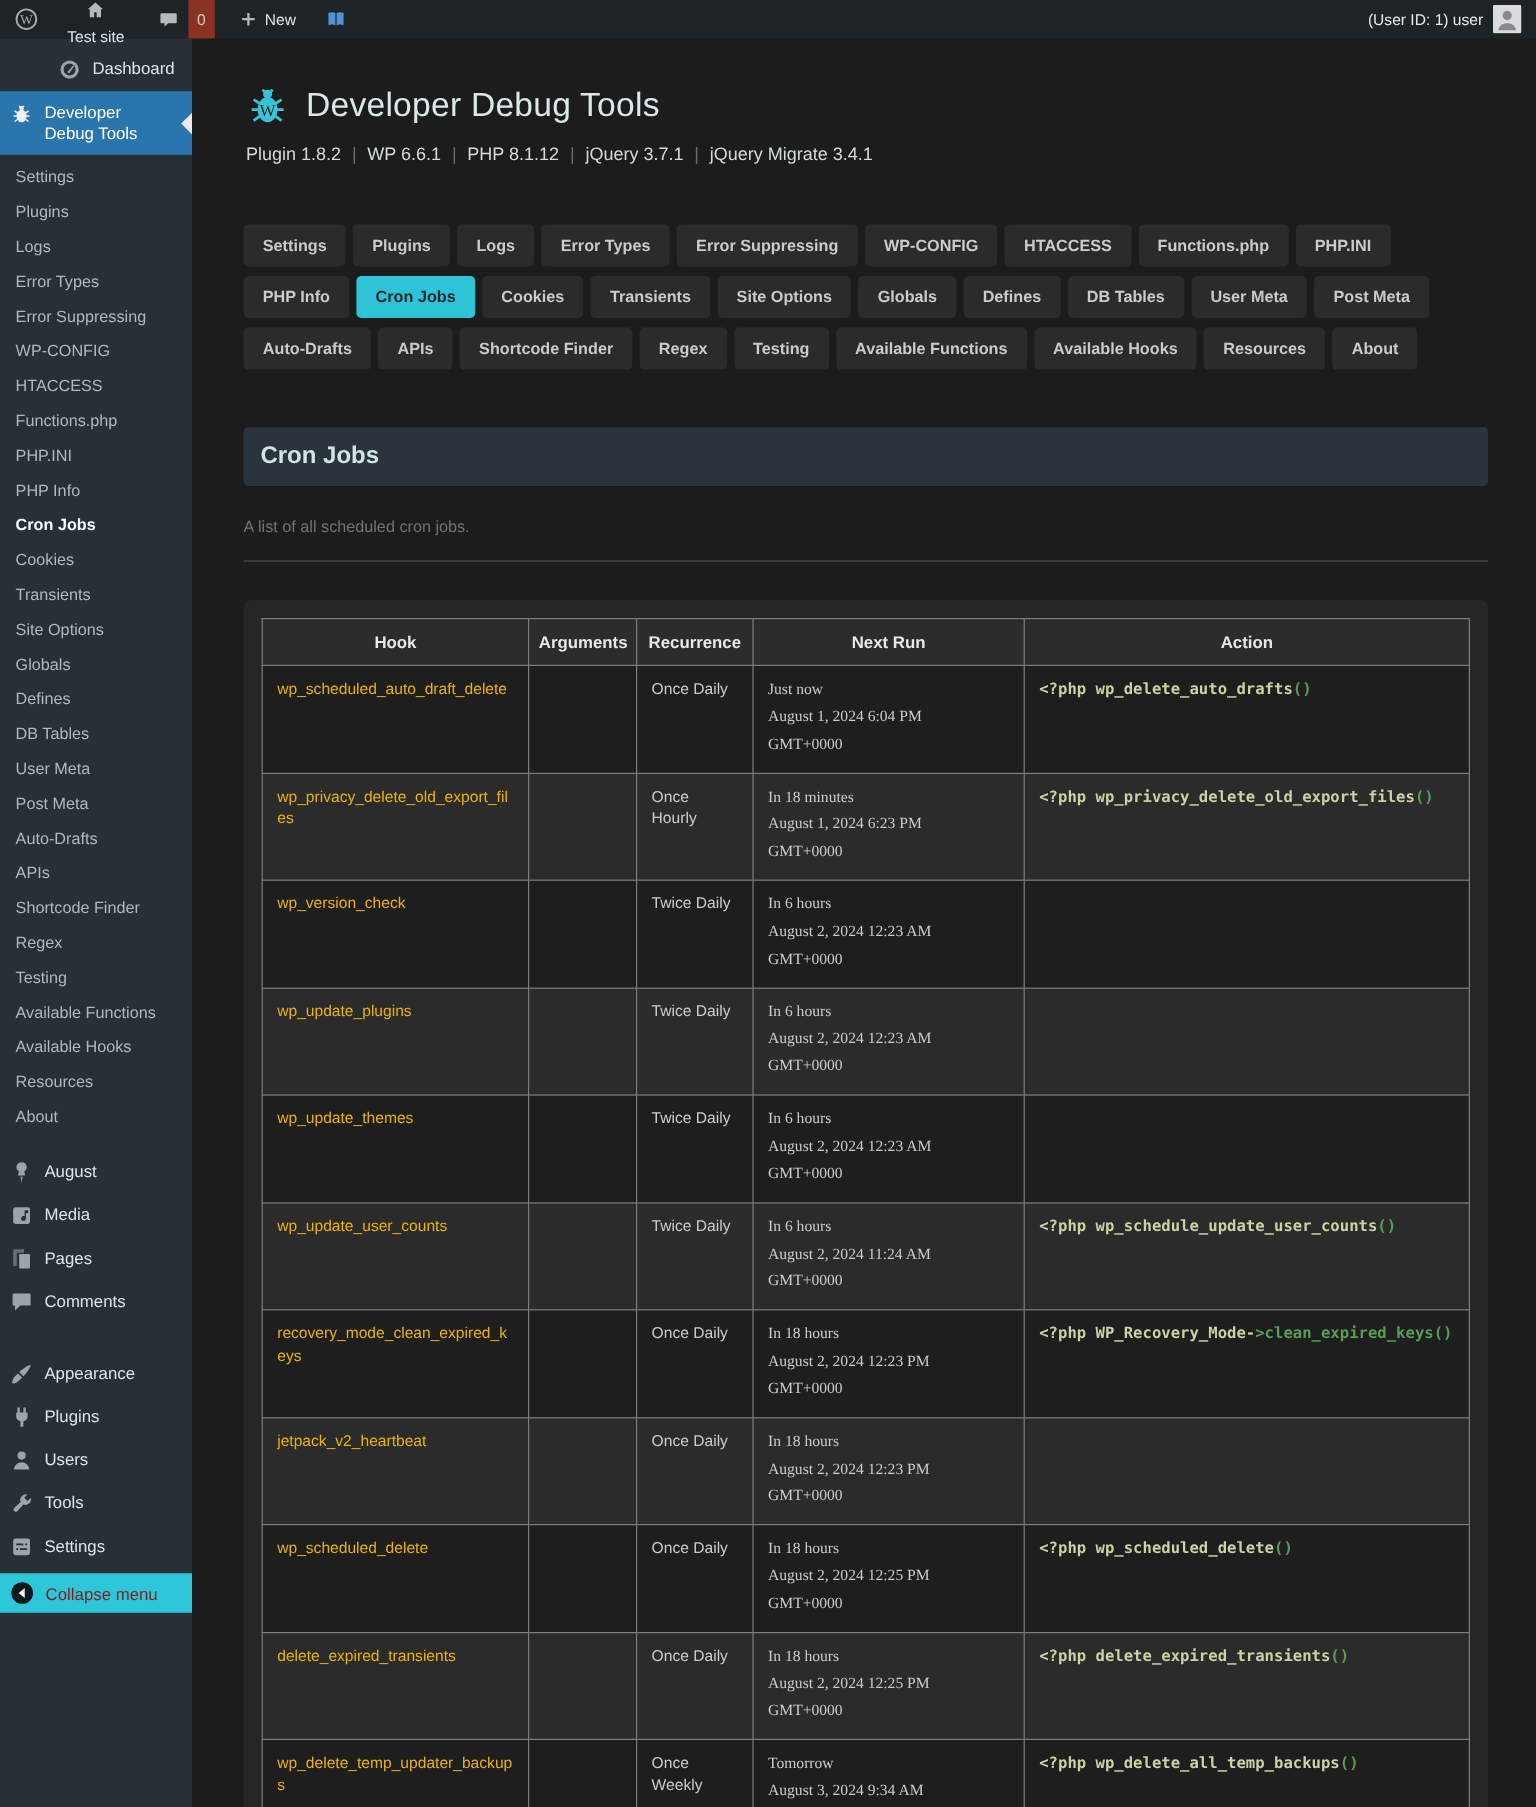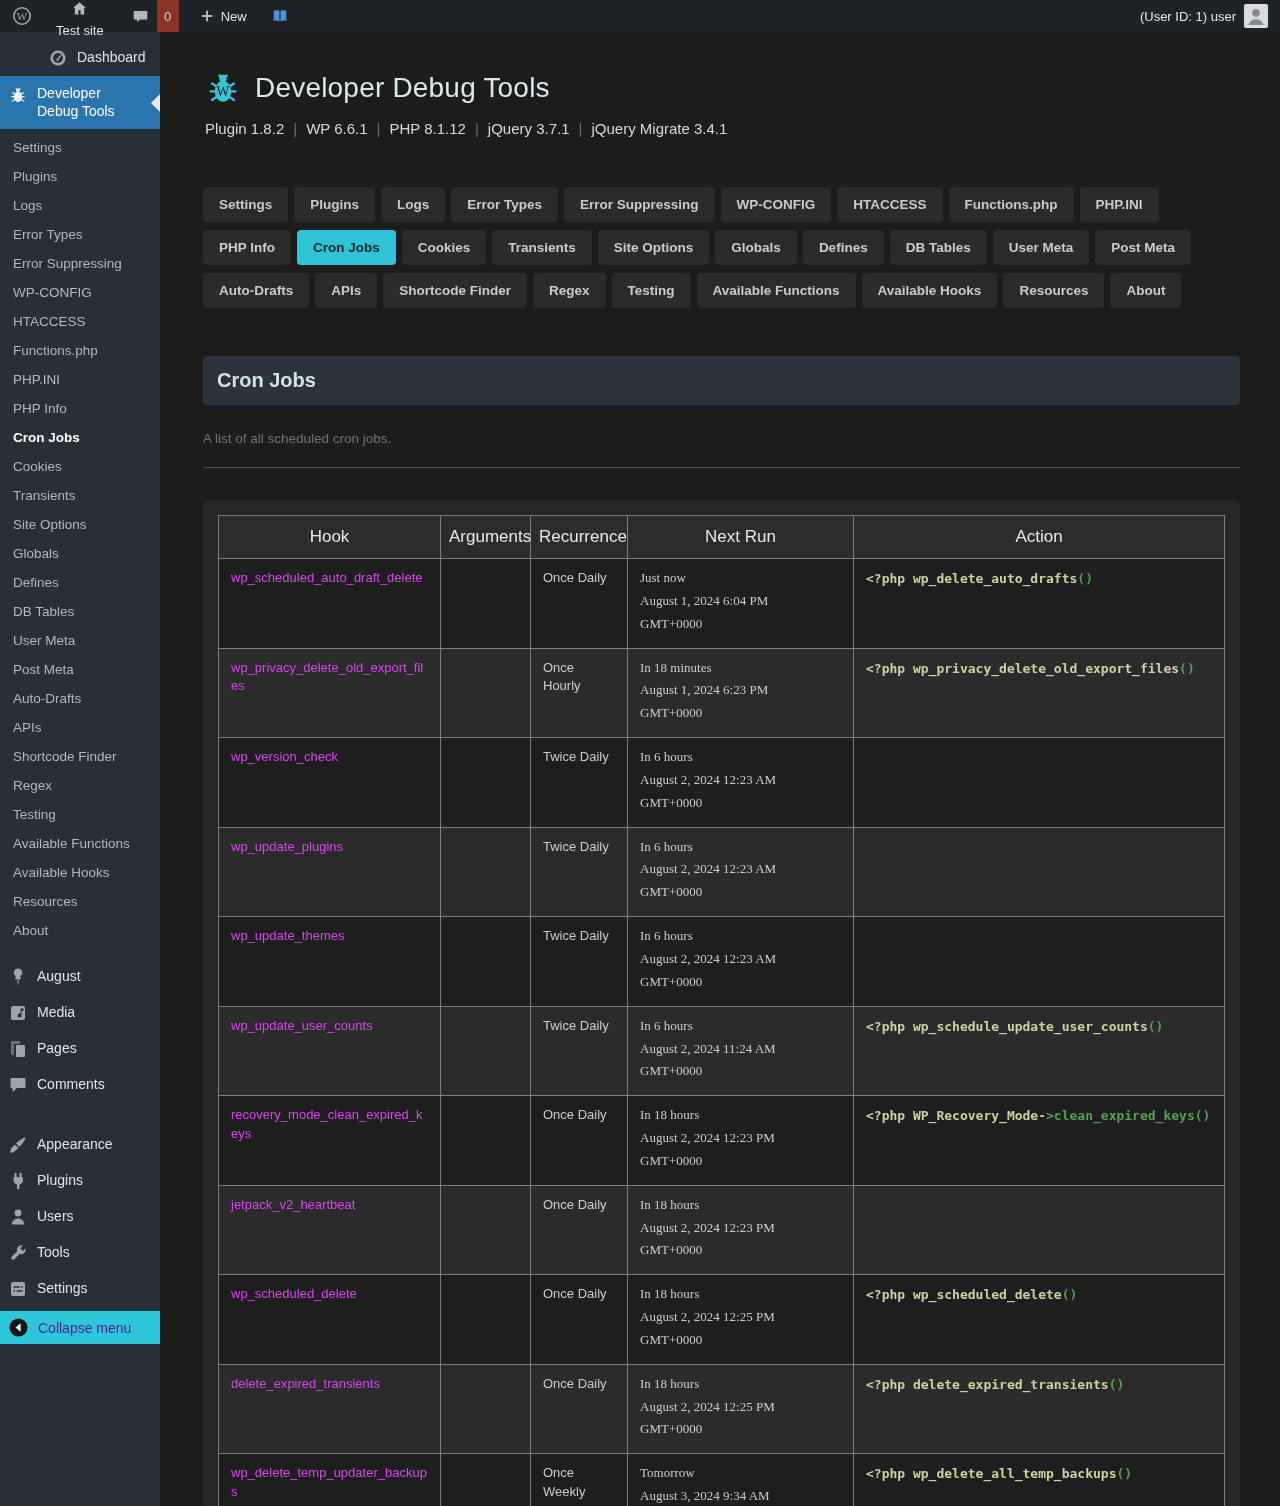--- a/index.html
+++ b/index.html
@@ -46,21 +46,21 @@
     content:""; position:absolute; right:0; top:50%; margin-top:-9px;
     border-style:solid; border-width:9px 9px 9px 0;
     border-color:transparent #e8eaec transparent transparent;
   }
   ul.submenu { list-style:none; margin:2px 0 0 0; padding:2px 0 14px 0; }
   ul.submenu li { padding:7px 8px 7px 13px; font-size:13.5px; color:#b2b8bd; cursor:pointer; }
   ul.submenu li.current { color:#ffffff; font-weight:bold; }
   .menu-sep { height:24px; }
   .collapse {
     display:flex; align-items:center; gap:9px; padding:6px 8px; margin-top:4px;
-    background:#2ec6d9; color:#4c1d95; cursor:pointer;
+    background:#2ec6d9; color:#7f1d1d; cursor:pointer;
   }
   .collapse svg { width:21px; height:21px; display:block; }
 
   
   #content { margin-left:160px; padding:32px 20px 0 20px; min-height:1474px; }
   .wrap { margin:36px 20px 0 23px; }
 
   .page-title-row { display:flex; align-items:center; gap:12px; }
   .page-title-row svg { display:block; }
   h1.page-title { margin:0; font-size:28px; font-weight:400; color:#d9e8e8; letter-spacing:.2px; }
@@ -81,27 +81,27 @@
   .section-head { margin-top:40px; background:#2b333c; border-radius:4px; padding:13px 14px; }
   .section-head h2 { margin:0; font-size:20px; font-weight:bold; color:#d2e4e4; }
 
   .desc { margin:26px 0 0 0; font-size:13.5px; color:#737373; }
   hr.rule { border:none; border-top:1px solid #4d4d4d; margin:21px 0 0 0; }
 
   .table-panel { margin-top:32px; background:#262626; border-radius:6px; padding:15px; }
   table.cron { border-collapse:collapse; width:100%; table-layout:fixed; }
   table.cron th, table.cron td { border:1px solid #7d7d7d; vertical-align:top; }
   table.cron th {
-    background:#2c2c2c; color:#e8e8e8; font-weight:normal; font-size:17px;
+    background:#2c2c2c; color:#e8e8e8; font-weight:bold; font-size:14px;
     text-align:center; padding:11px 8px;
   }
   table.cron td { padding:10px 12px; font-size:13px; }
   table.cron tbody tr:nth-child(odd) td { background:#1e1e1e; }
   table.cron tbody tr:nth-child(even) td { background:#2b2b2b; }
-  td.hook { color:#d946ef; font-size:13.5px; word-break:break-all; line-height:1.45; }
+  td.hook { color:#eab308; font-size:13.5px; word-break:break-all; line-height:1.45; }
   td.rec { color:#cccccc; line-height:1.45; }
   td.next { color:#cccccc;font-family:Liberation Serif, serif; }
   td.next div { line-height:1.45; margin-bottom:4px; }
   td.code-cell { font-family:"DejaVu Sans Mono", monospace; font-size:12.5px; line-height:1.5; overflow-wrap:break-word;font-weight:bold; }
   .code-main { color:#ced2a2; }
   .code-green { color:#55a055; }
 </style>
 </head>
 <body>
 

